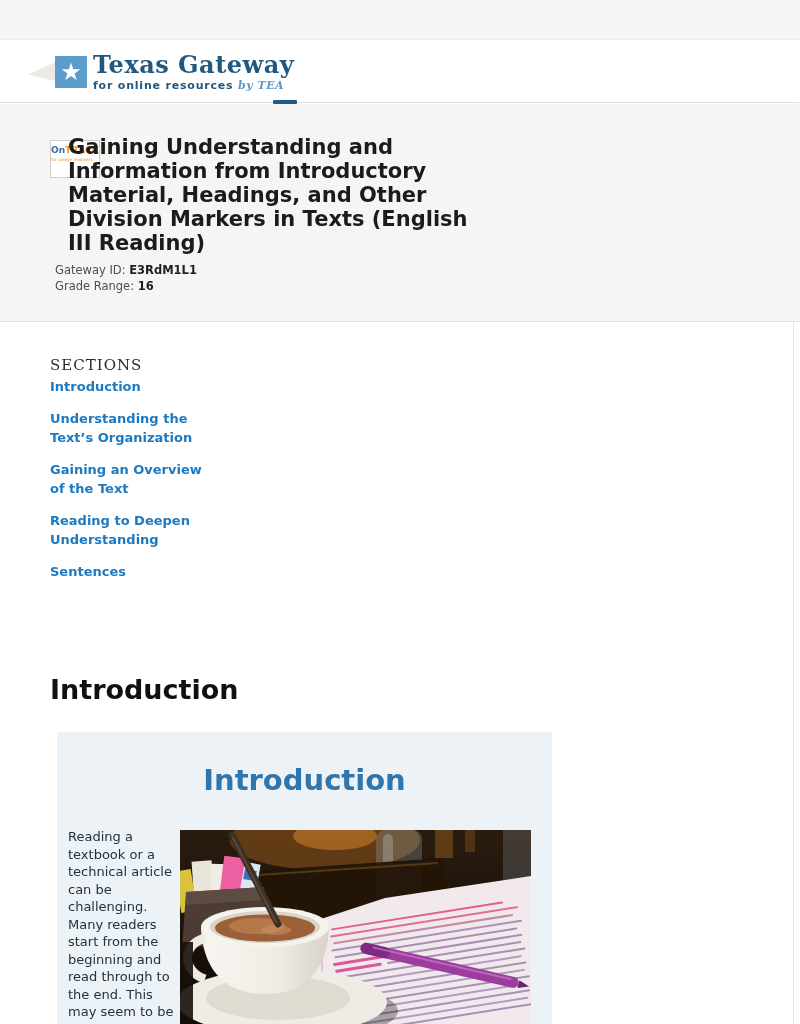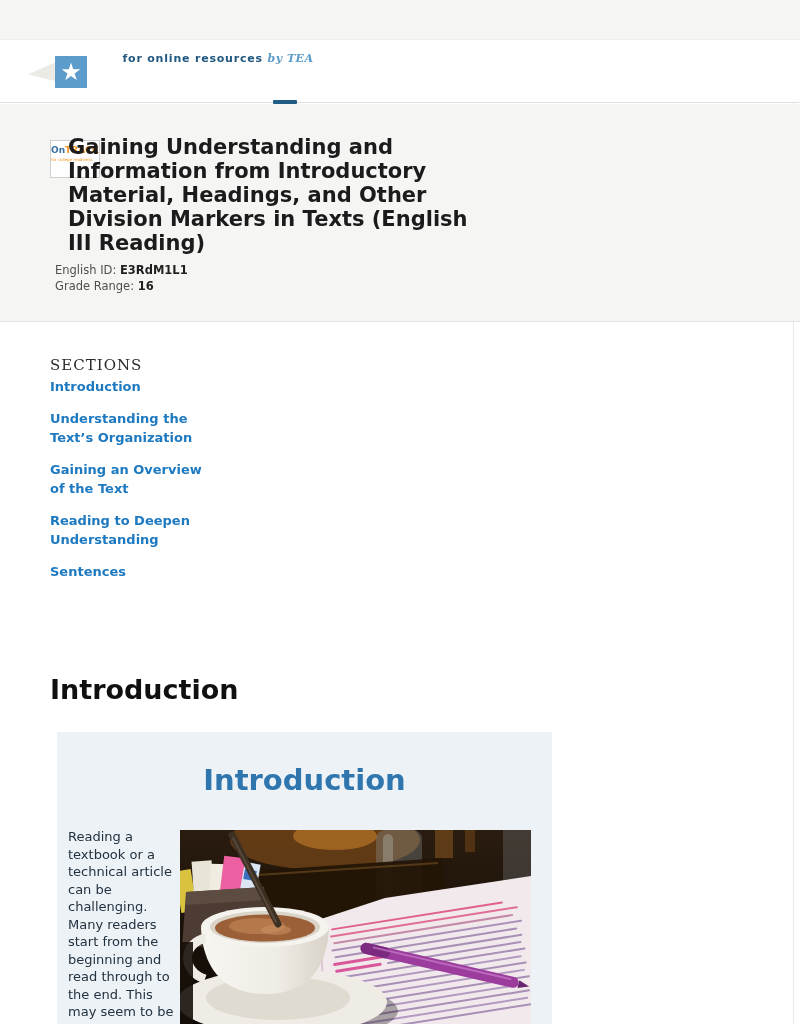--- a/index.html
+++ b/index.html
@@ -15,21 +15,21 @@
   .site-header { left: 0; top: 40px; width: 800px; height: 63px; background: #ffffff; border-bottom: 1px solid #e1e1df; }
   .brand-flag { left: 28px; top: 20px; width: 38px; height: 26px; background: #eceae5;
     clip-path: polygon(100% 0, 0 48%, 100% 100%); transform: rotate(-6deg); }
   .brand-square { left: 55px; top: 16px; width: 32px; height: 32px; background: #5b9ccc;
     display: flex; align-items: center; justify-content: center; }
   .brand-square .star { color: #ffffff; font-size: 24px; line-height: 1; }
   .brand-text { left: 93px; top: 11px; width: 250px; }
   .brand-title { font-family: "DejaVu Serif", "Liberation Serif", serif; font-weight: bold;
     font-size: 24px; line-height: 27px; color: #20587f; letter-spacing: 0.5px; }
   .brand-tagline { font-size: 11px; line-height: 13px; color: #20587f; font-weight: bold;
-    letter-spacing: 0.8px; margin-top: 1px; text-align: center; }
+    letter-spacing: 0.8px; margin-top: 1px; }
   .brand-tagline .byline { color: #5b9bc9; font-style: italic; font-weight: bold;
     font-family: "DejaVu Serif", serif; letter-spacing: 0.5px; }
   .hamburger { left: 273px; top: 60px; width: 24px; height: 20px; cursor: pointer;
     display: flex; flex-direction: column; justify-content: space-between; position: absolute; }
   .hamburger .bar { width: 24px; height: 4px; background: #1f5c86; border-radius: 1px; }
 
   
   .resource-band { left: 0; top: 104px; width: 800px; height: 218px; background: #f5f5f3; border-bottom: 1px solid #e4e4e2; }
   .ontrack-box { left: 50px; top: 93px; width: 50px; height: 38px; background: #ffffff; border: 1px solid #cfcfcd;
     display: flex; flex-direction: column; align-items: flex-start; justify-content: flex-start; padding-top: 5px; margin-top: 47px; }
@@ -64,37 +64,38 @@
 
 <div class="abs top-strip"></div>
 <div class="abs right-edge-line"></div>
 
 <div class="abs site-header">
   <div class="abs brand-flag"></div>
   <div class="abs brand-square">
     <span class="star">★</span>
   </div>
   <div class="abs brand-text">
+    <div class="brand-title">Texas Gateway</div>
     <div class="brand-tagline"><span>for online resources</span>
       <span class="byline">by TEA</span></div>
   </div>
   <div class="hamburger">
     <div class="bar"></div>
     <div class="bar"></div>
     <div class="bar"></div>
   </div>
 </div>
 
 <div class="abs resource-band"></div>
 <div class="abs ontrack-box">
   <div class="ontrack-line"><span class="ontrack-on">On</span><span class="ontrack-track">TRACK</span></div>
   <div class="ontrack-sub">for college readiness</div>
 </div>
 <h1 class="abs resource-title">Gaining Understanding and Information from Introductory Material, Headings, and Other Division Markers in Texts (English III Reading)</h1>
-<div class="abs meta-line meta-id"><span>English ID: </span><b>E3RdM1L1</b></div>
+<div class="abs meta-line meta-id"><span>Gateway ID: </span><b>E3RdM1L1</b></div>
 <div class="abs meta-line meta-grade"><span>Grade Range: </span><b>16</b></div>
 
 <div class="abs sections-heading">SECTIONS</div>
 <nav class="abs sections-nav">
   <a class="section-link">Introduction</a>
   <a class="section-link">Understanding the Text’s Organization</a>
   <a class="section-link">Gaining an Overview of the Text</a>
   <a class="section-link">Reading to Deepen Understanding</a>
   <a class="section-link">Sentences</a>
 </nav>

